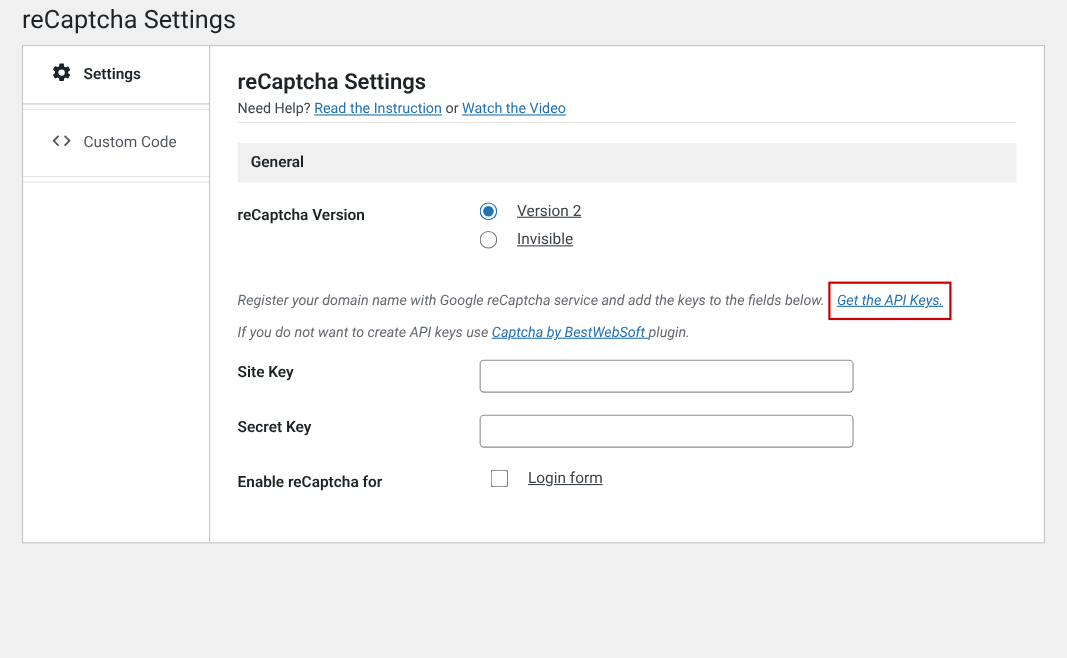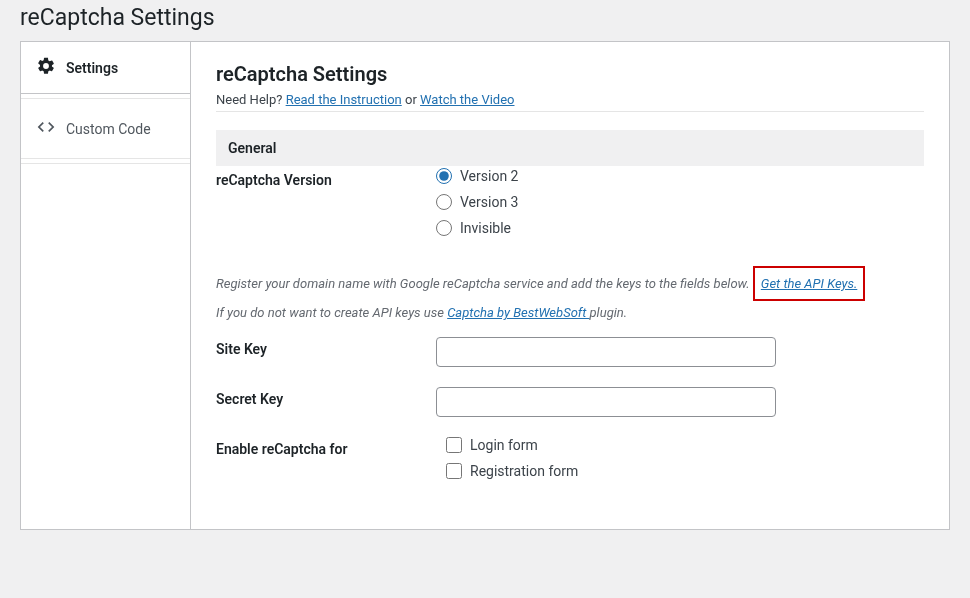--- a/index.html
+++ b/index.html
@@ -28,21 +28,21 @@
       border-right: 1px solid #c3c4c7;
       padding: 0;
     }
     .sidebar ul { list-style: none; }
     .sidebar li {
       padding: 0;
     }
     .sidebar a {
       display: flex;
       align-items: center;
-      padding: 14px 15px;
+      padding: 14px 25px;
       color: #50575e;
       text-decoration: none;
       font-size: 14px;
       gap: 10px;
     }
     .sidebar li.active {
       background: #fff;
       border-bottom: 1px solid #c3c4c7;
     }
     .sidebar li.active a {
@@ -73,43 +73,44 @@
       padding-bottom: 4px;
       border-bottom: 1px solid #e5e5e5;
       margin-bottom: 18px;
     }
     .help-line a { color: #2271b1; text-decoration: underline; }
     .section-title {
       background: #f0f0f1;
       padding: 10px 12px;
       font-size: 14px;
       font-weight: 600;
-      margin-bottom: 2px;
+      margin-bottom: 18px;
     }
     .form-row {
       display: flex;
       margin-bottom: 20px;
       align-items: flex-start;
     }
     .form-row .label {
       width: 220px;
       font-weight: 600;
       font-size: 14px;
       padding-top: 4px;
     }
     .form-row .control {
       flex: 1;
     }
     .radio-line, .check-line {
       display: flex;
       align-items: flex-end;
-      gap: 8px;
+      gap: 18px;
       margin-bottom: 10px;
       font-size: 14px;
       color: #3c434a;
+      text-decoration: underline;
     }
     input[type=radio] {
       width: 16px; height: 16px;
       accent-color: #2271b1;
     }
     input[type=checkbox] {
       width: 16px; height: 16px;
       border-radius: 4px;
     }
     .info-block {
@@ -188,24 +189,20 @@
 
     <div class="form-row">
       <div class="label">reCaptcha Version</div>
       <div class="control">
         <label class="radio-line">
           <input type="radio" name="ver" checked="" style="">
           <span>Version 2</span>
         </label>
         <label class="radio-line">
           <input type="radio" name="ver" style="">
-          <span>Version 3</span>
-        </label>
-        <label class="radio-line">
-          <input type="radio" name="ver" style="">
           <span>Invisible</span>
         </label>
       </div>
     </div>
 
     <div class="info-block">
       <span>Register your domain name with Google reCaptcha service and add the keys to the fields below. </span><span class="highlight-box"><a href="#">Get the API Keys.</a></span><br>
       <span>If you do not want to create API keys use </span><a href="#">Captcha by BestWebSoft </a><span>plugin.</span>
     </div>
 
@@ -224,22 +221,18 @@
     </div>
 
     <div class="form-row">
       <div class="label">Enable reCaptcha for</div>
       <div class="control">
         <div class="chk-wrap">
           <label class="check-line">
             <input type="checkbox" style="">
             <span>Login form</span>
           </label>
-          <label class="check-line">
-            <input type="checkbox" style="">
-            <span>Registration form</span>
-          </label>
         </div>
       </div>
     </div>
 
   </div>
 </div>
 
 </body></html>

